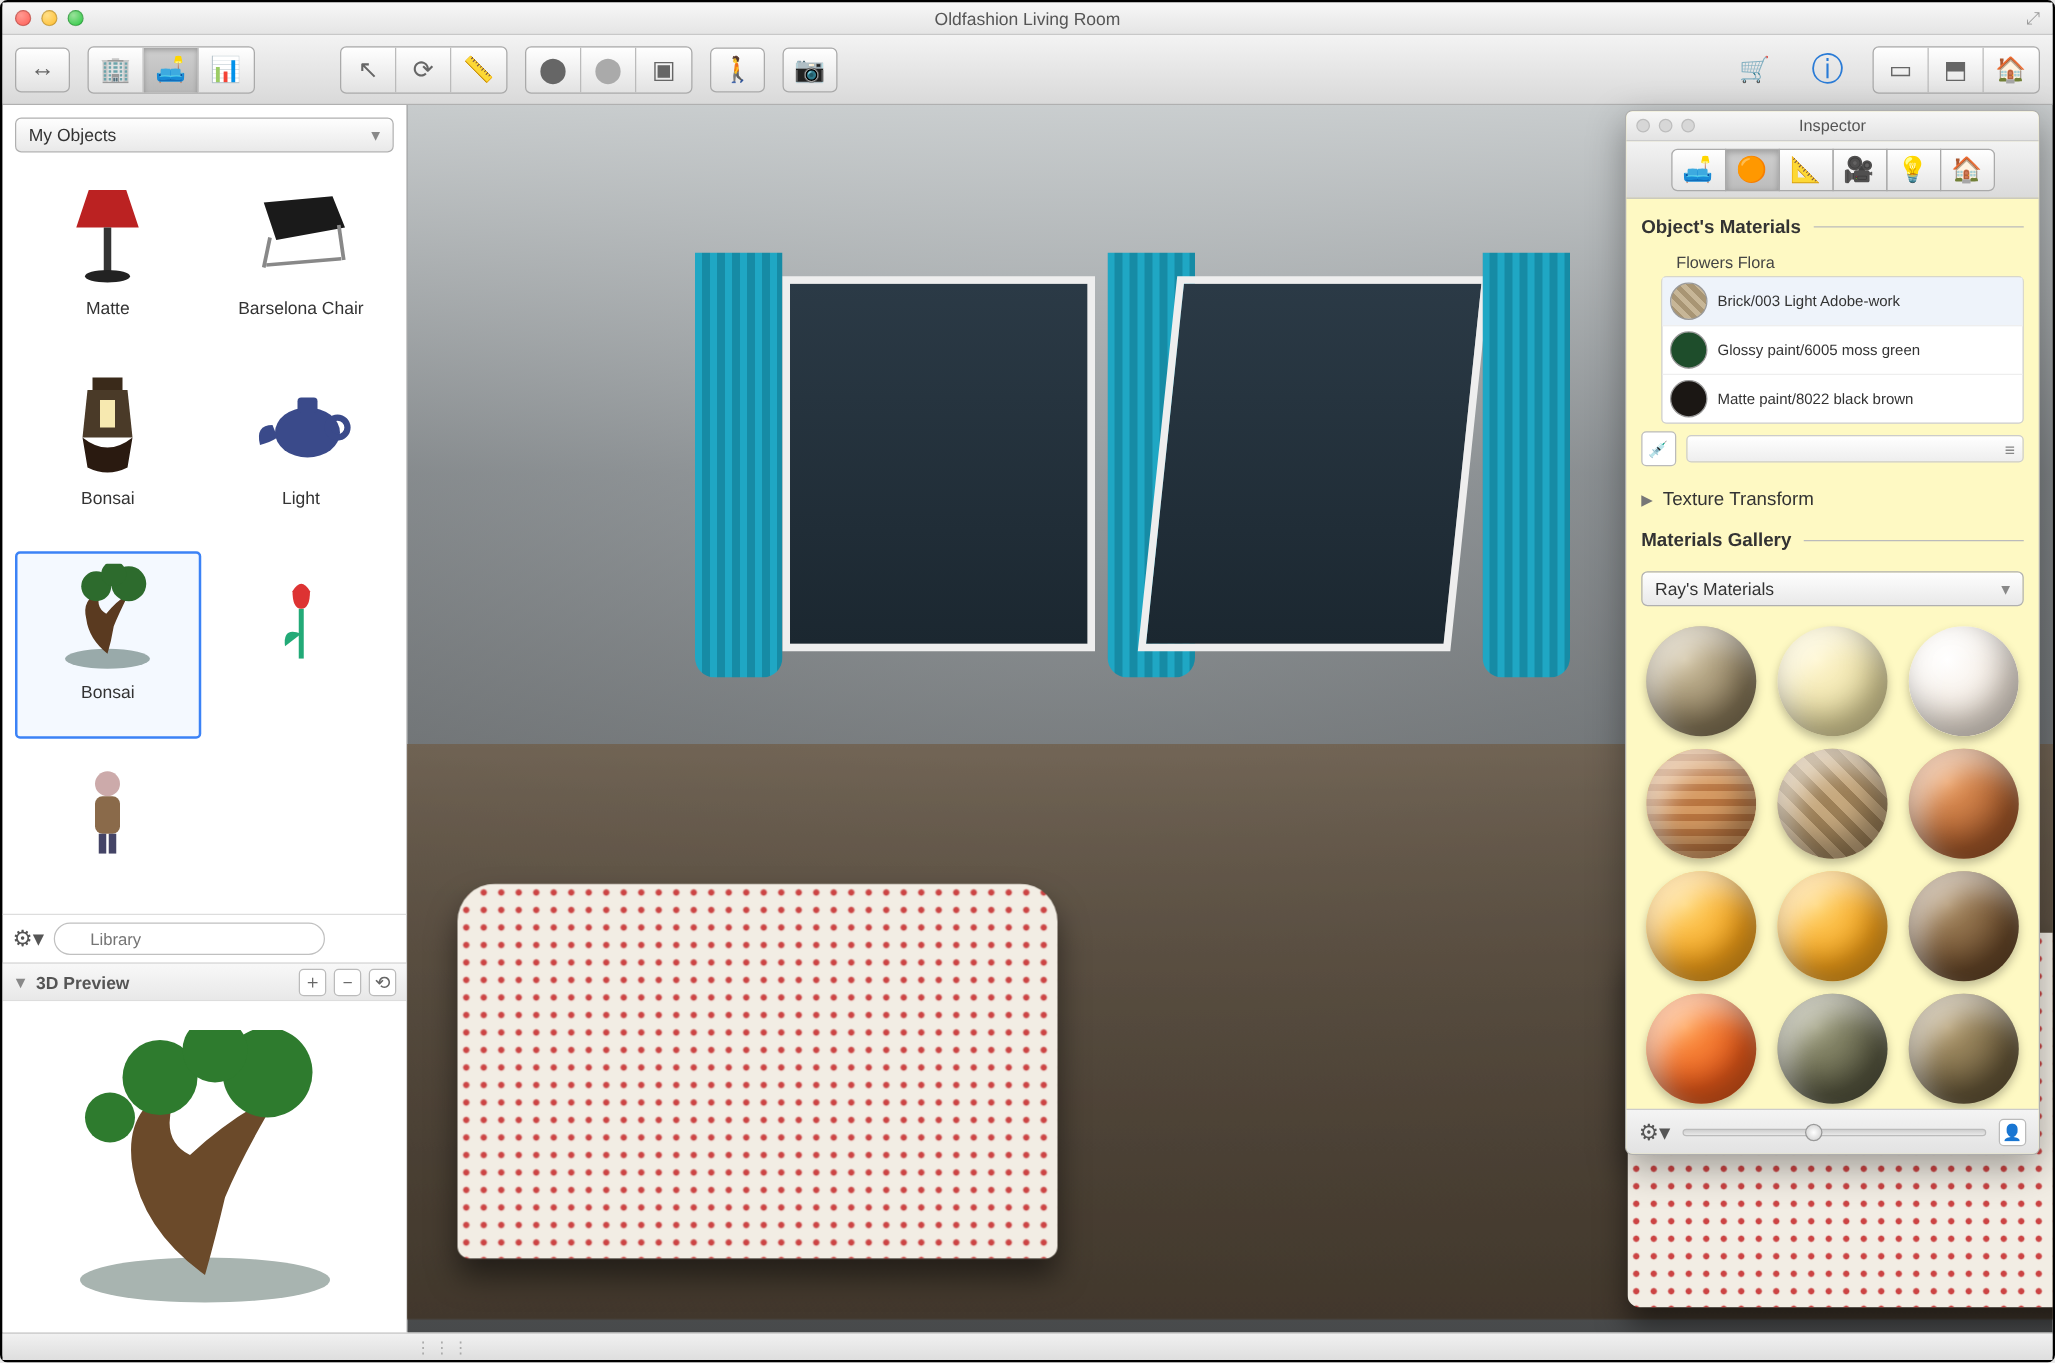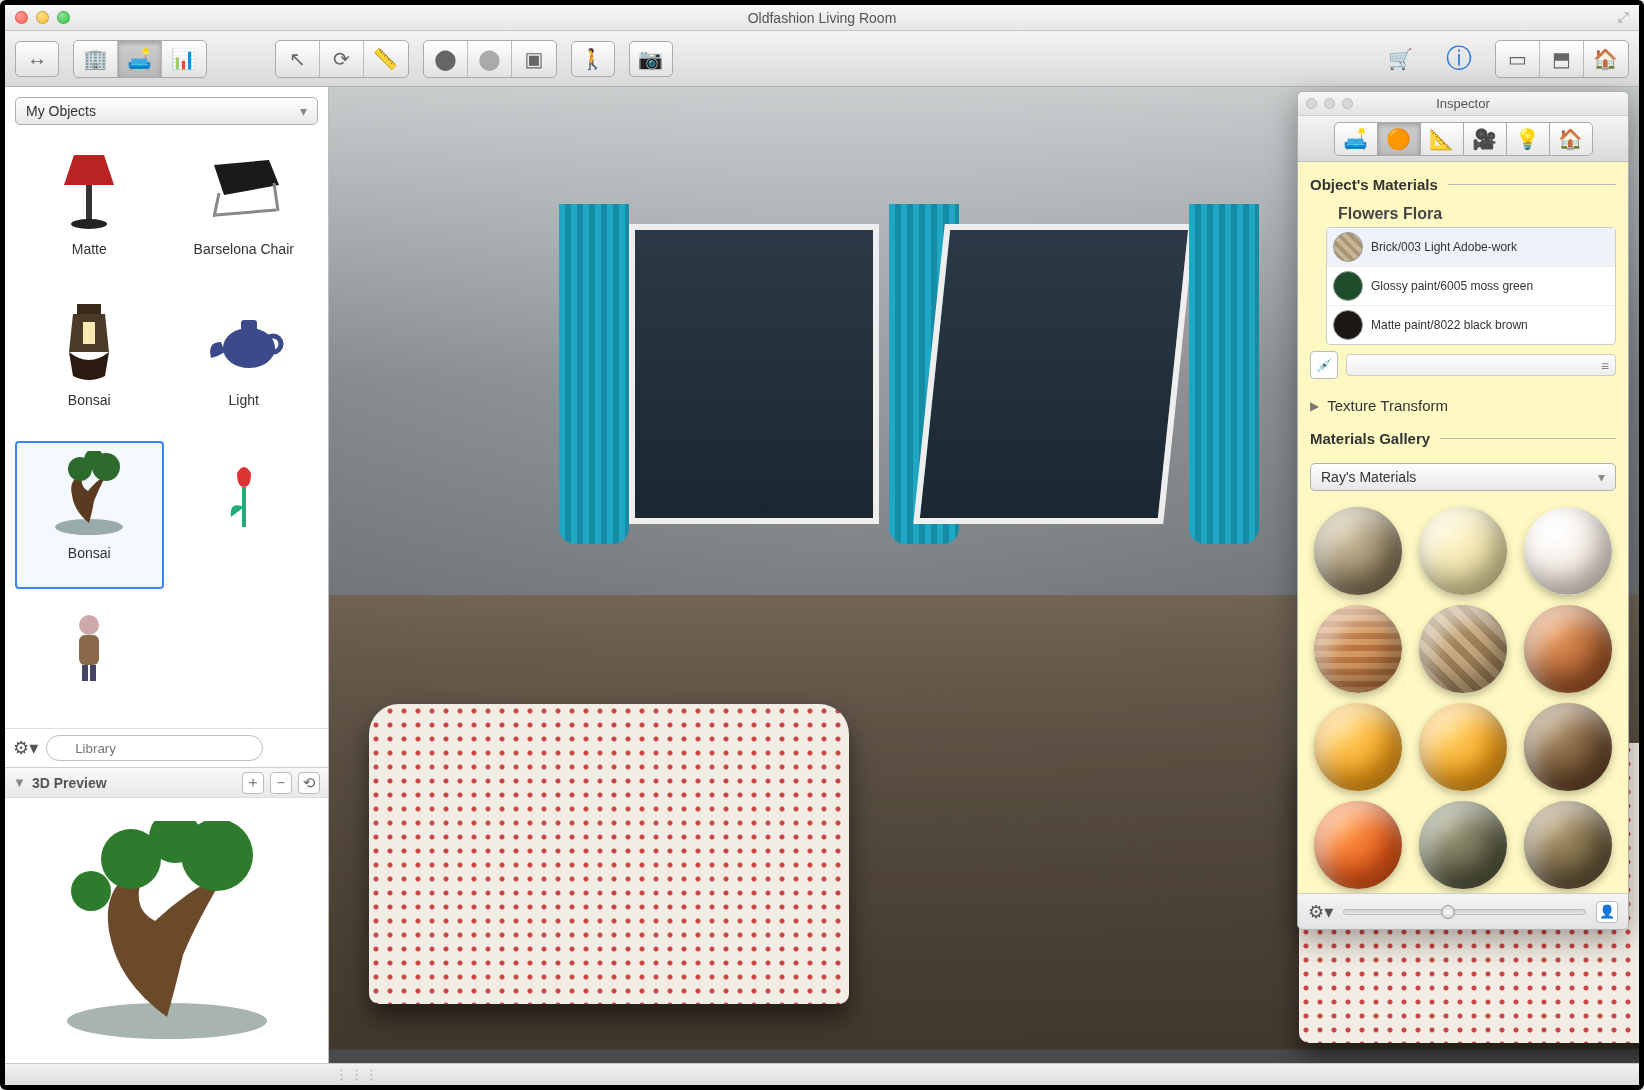--- a/index.html
+++ b/index.html
@@ -9,21 +9,21 @@
   color: #333;
   background: #e8e8e8;
   width: 1644px;
   height: 1090px;
   overflow: hidden;
 }
 .window {
   width: 1644px;
   height: 1090px;
   background: #ededed;
-  border: 5px solid #000000;
+  border: 2px solid #000000;
   border-radius: 6px;
   display: flex;
   flex-direction: column;
   position: relative;
 }
 .titlebar {
   height: 26px;
   background: linear-gradient(#f7f7f7, #e5e5e5);
   border-bottom: 1px solid #c8c8c8;
   display: flex;
@@ -168,21 +168,21 @@
 .insp-title .t { position:absolute; left:0; right:0; text-align:center; font-size:13px; color:#555;}
 .insp-tabs { height:46px; background: linear-gradient(#f3f3f3,#dadada); display:flex; align-items:center; justify-content:center; gap:0; border-bottom:1px solid #bbb; padding: 6px;}
 .insp-tab { width:44px; height:34px; border:1px solid #aaa; margin-left:-1px; display:flex; align-items:center; justify-content:center; font-size:20px; cursor:pointer; background: linear-gradient(#fff,#e6e6e6);}
 .insp-tab:first-child { border-radius: 5px 0 0 5px; margin-left:0;}
 .insp-tab:last-child { border-radius: 0 5px 5px 0;}
 .insp-tab.active { background: linear-gradient(#d0d0d0,#bcbcbc); box-shadow: inset 0 2px 5px rgba(0,0,0,0.25);}
 
 .insp-section { padding: 8px 12px; }
 .sec-head { display:flex; align-items:center; gap:10px; font-weight:700; font-size:15px; color:#333; margin: 6px 0 8px;}
 .sec-head .rule { flex:1; height:1px; background:#bbb;}
-.obj-name-row { font-weight:700; font-size:16px; padding: 4px 0 4px 28px; color:#444;}
+.obj-name-row { font-weight:400; font-size:13px; padding: 4px 0 4px 28px; color:#444;}
 .mat-list { border:1px solid #ccc; border-radius:4px; background:#fff;margin-left:16px; }
 .mat-row { display:flex; align-items:center; gap:8px; padding:4px 6px; border-bottom:1px solid #eee; cursor:pointer;}
 .mat-row:last-child{ border-bottom:none;}
 .mat-row.sel { background:#eef3fa;}
 .swatch { width:30px; height:30px; border-radius:50%; border:1px solid #999; flex-shrink:0;}
 .mat-label { font-size:12px; line-height:1.25; }
 .picker-row { display:flex; align-items:center; gap:8px; margin-top:6px;}
 .eyedrop { width:28px; height:28px; border:1px solid #bbb; border-radius:4px; background:#fff; display:flex; align-items:center; justify-content:center; cursor:pointer;}
 .picker-bar { flex:1; height:22px; border:1px solid #ccc; border-radius:4px; background: linear-gradient(#fff,#eee); position:relative;}
 .picker-bar .burger { position:absolute; right:6px; top:3px; font-size:14px; color:#888;}

